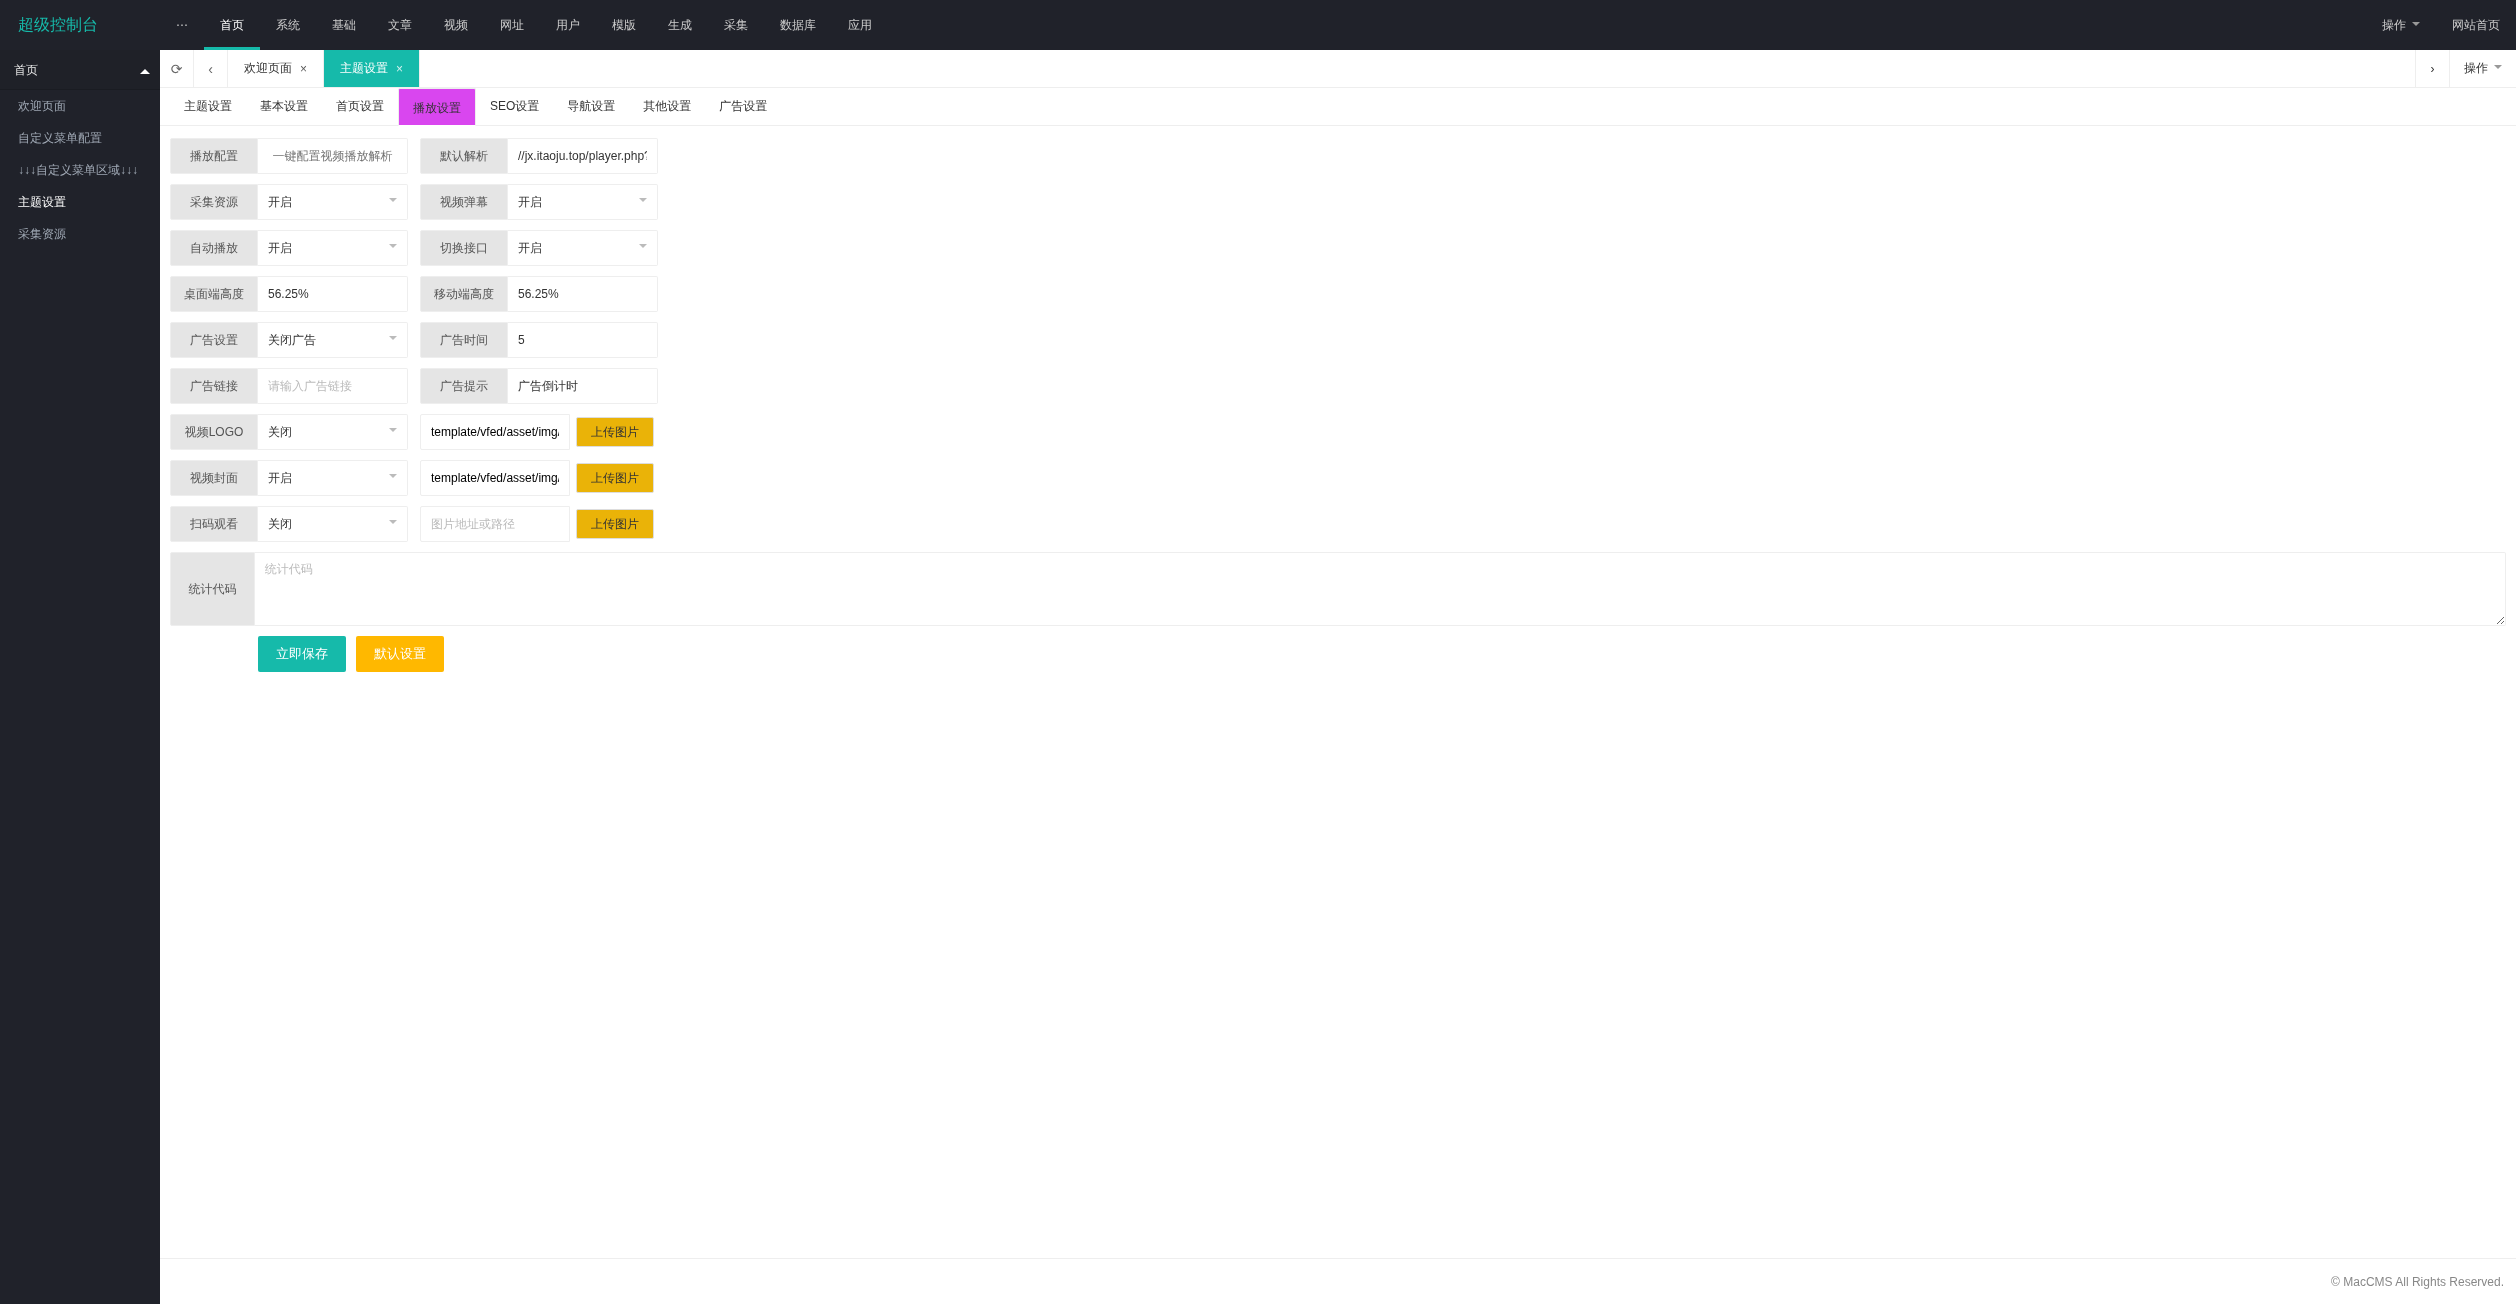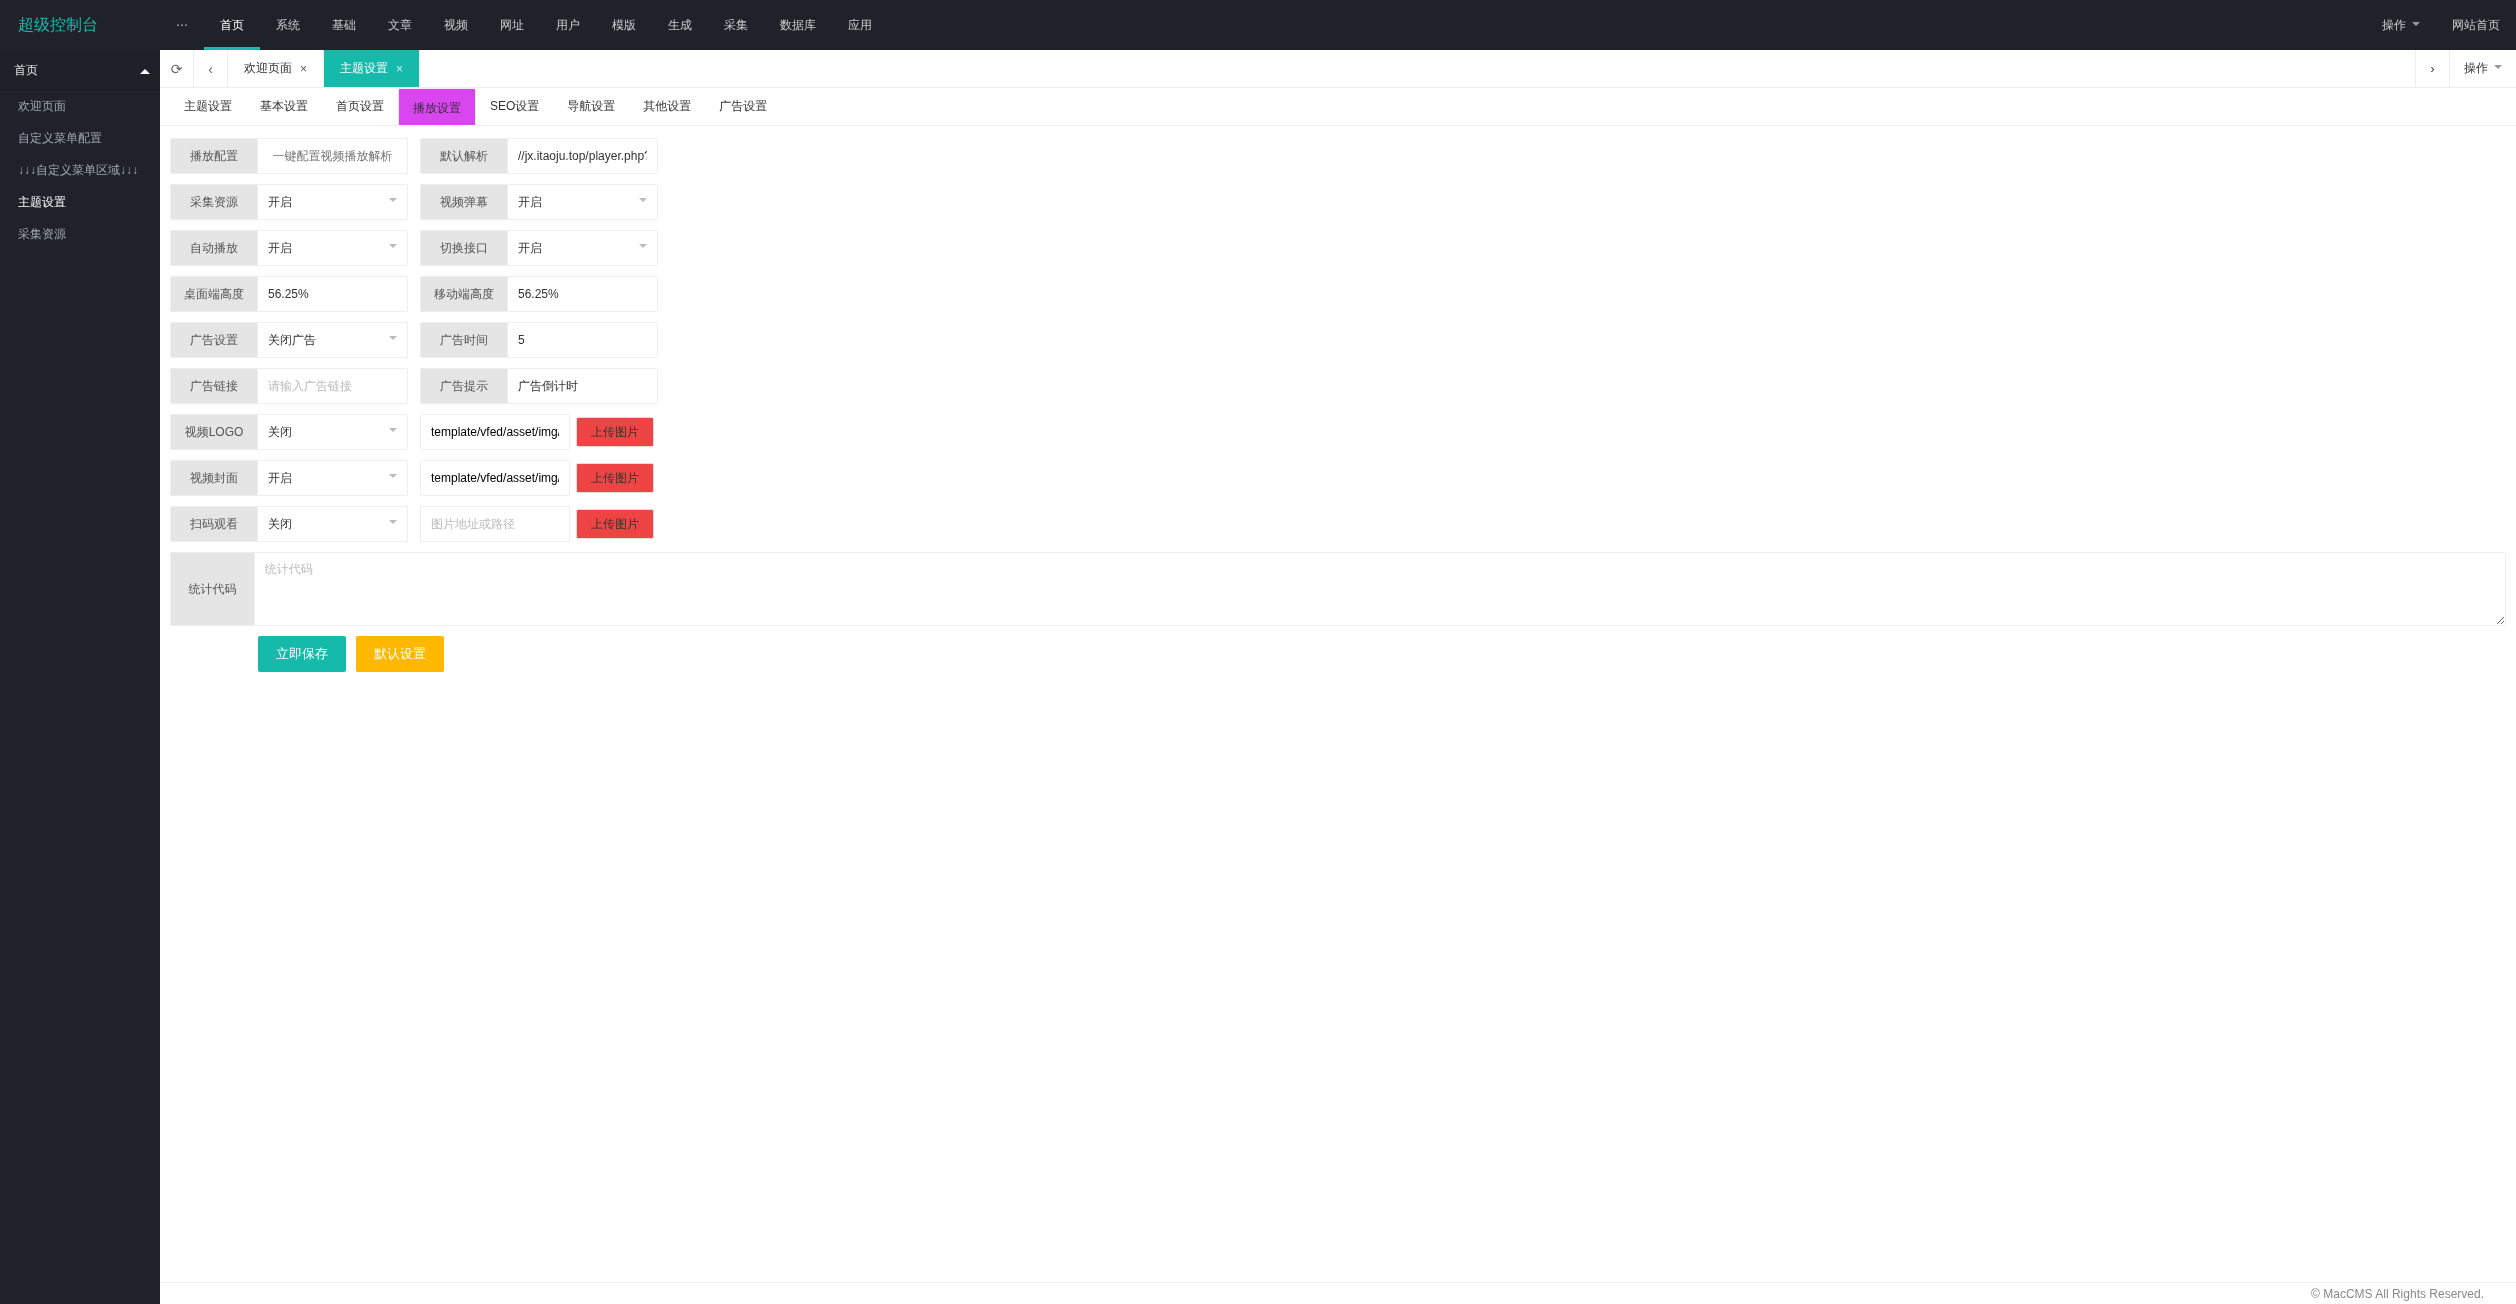--- a/index.html
+++ b/index.html
@@ -49,30 +49,30 @@
 
 .form-row { display:flex; gap:12px; margin-bottom:10px; }
 .form-group { display:flex; align-items:center; }
 .form-label { width:88px; text-align:center; border:1px solid #eee; height:36px; line-height:34px; color:#555; border-radius:2px 0 0 2px; background:#e5e5e5; }
 .form-control, .form-select { height:36px; border:1px solid #eee; border-left:none; padding:0 10px; font-size:12px; color:#333; border-radius:0 2px 2px 0; background:#fff; outline:none; }
 .form-control { width:150px; }
 .form-select { width:150px; display:flex; align-items:center; justify-content:space-between; cursor:pointer; }
 .sel-caret { width:0;height:0;border:4px solid transparent;border-top-color:#bbb; }
 .upload-wrap { display:flex; }
 .upload-input { height:36px; border:1px solid #eee; border-left:1px solid #eee; padding:0 10px; font-size:12px; width:150px; outline:none; border-radius:2px 0 0 2px; }
-.upload-btn { height:30px; margin:3px 0 3px 6px; padding:0 14px; border:1px solid #ddd; background:#ef4444; border-radius:2px; cursor:pointer; font-size:12px; display:flex; align-items:center; }
+.upload-btn { height:30px; margin:3px 0 3px 6px; padding:0 14px; border:1px solid #ddd; background:#eab308; border-radius:2px; cursor:pointer; font-size:12px; display:flex; align-items:center; }
 .btn { height:36px; padding:0 18px; border:none; border-radius:2px; cursor:pointer; font-size:13px; color:#fff; }
 .btn-primary { background:#16baaa; }
 .btn-warn { background:#f5a623; background:#ffb800; }
 .form-control.placeholder::placeholder { color:#bbb; }
 textarea.stat { height:74px; width:100%; border:1px solid #eee; border-left:none; padding:8px 10px; font-size:12px; outline:none; border-radius:0 2px 2px 0; resize:both; }
 .stat-wrap { align-items:flex-start; }
 .stat-wrap .form-label { height:74px; line-height:72px; }
 
-.footer { border-top:1px solid #eee; height:22px; display:flex; align-items:center; justify-content:flex-end; padding:0 32px; color:#888; font-size:12px; }
+.footer { border-top:1px solid #eee; height:46px; display:flex; align-items:center; justify-content:flex-end; padding:0 12px; color:#888; font-size:12px; }
 
 input::placeholder, textarea::placeholder { color:#bbb; }
 </style>
 </head>
 <body>
 
 <div class="header">
   <div class="logo">超级控制台</div>
   <div class="nav">
     <div class="nav-more">⋯</div>

